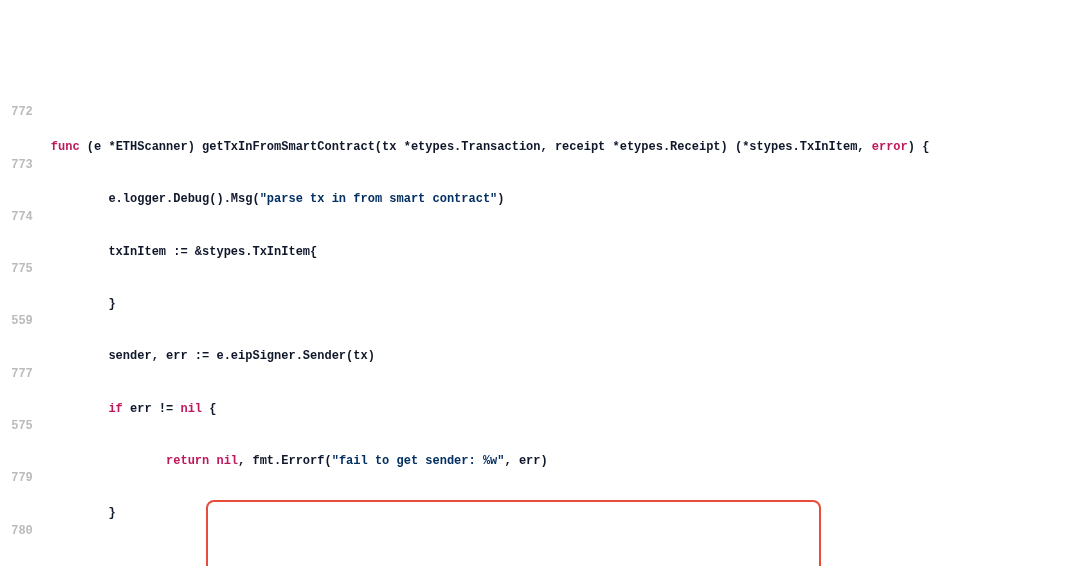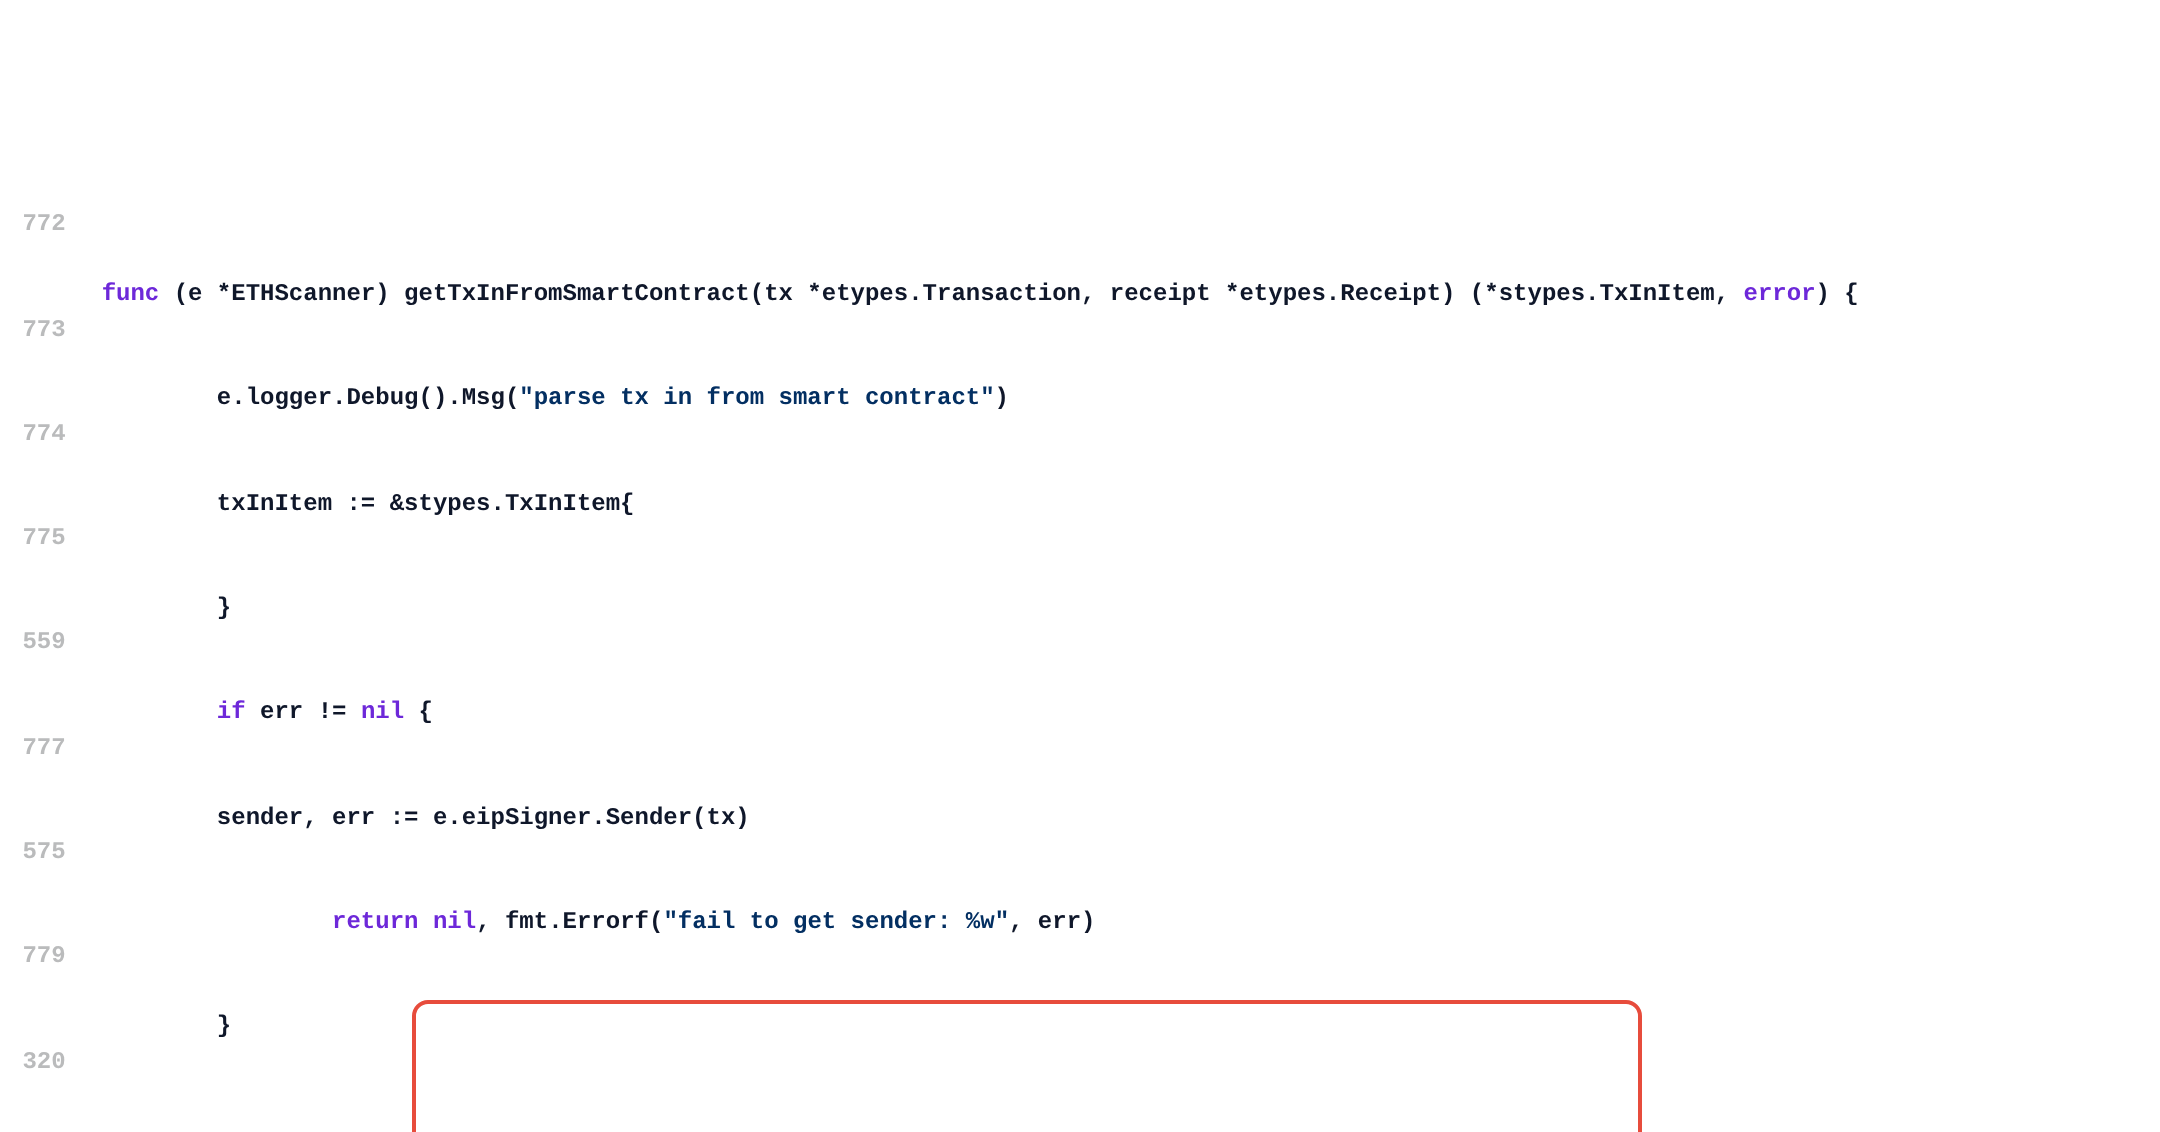--- a/index.html
+++ b/index.html
@@ -26,21 +26,21 @@
     background: #fff;
     user-select: none;
     min-width: 36px;
   }
   .code {
     flex: 1 1 auto;
     padding-left: 10px;
     position: relative;
   }
   .line { height: 17.5px; font-weight: bold; }
-  .kw  { color: #6d28d9; }   
+  .kw  { color: #be185d; }   
   .str { color: #032f62; }   
   .num { color: #005cc5; }   
   .pln { color: #0f172a; }
   .highlight-box {
     position: absolute;
     border: 2px solid #e74c3c;
     border-radius: 8px;
     pointer-events: none;
   }
 </style>
@@ -52,21 +52,21 @@
 <div class="code-container">
   <div class="gutter">
     <div class="line">772</div>
     <div class="line">773</div>
     <div class="line">774</div>
     <div class="line">775</div>
     <div class="line">559</div>
     <div class="line">777</div>
     <div class="line">575</div>
     <div class="line">779</div>
-    <div class="line">320</div>
+    <div class="line">780</div>
     
     
     
     
     
     
     
     
     
     
@@ -84,22 +84,22 @@
     
     
   </div>
   <div class="code">
     <div class="highlight-box" style="top:430px;left:165px;width:615px;height:76px;"></div>
 
     <div class="line"><span class="kw">func</span><span class="pln"> (e *ETHScanner) getTxInFromSmartContract(tx *etypes.Transaction, receipt *etypes.Receipt) (*stypes.TxInItem, </span><span class="kw">error</span><span class="pln">) {</span></div>
     <div class="line"><span class="pln">        e.logger.Debug().Msg(</span><span class="str">"parse tx in from smart contract"</span><span class="pln">)</span></div>
     <div class="line"><span class="pln">        txInItem := &amp;stypes.TxInItem{</span></div>
     <div class="line"><span class="pln">        }</span></div>
+    <div class="line"><span class="pln">        sender, err := e.eipSigner.Sender(tx)</span></div>
     <div class="line"><span class="pln">        </span><span class="kw">if</span><span class="pln"> err != </span><span class="kw">nil</span><span class="pln"> {</span></div>
-    <div class="line"><span class="pln">        sender, err := e.eipSigner.Sender(tx)</span></div>
     <div class="line"><span class="pln">                </span><span class="kw">return</span><span class="pln"> </span><span class="kw">nil</span><span class="pln">, fmt.Errorf(</span><span class="str">"fail to get sender: %w"</span><span class="pln">, err)</span></div>
     <div class="line"><span class="pln">        }</span></div>
     
     
     
     
     
     
     
     

